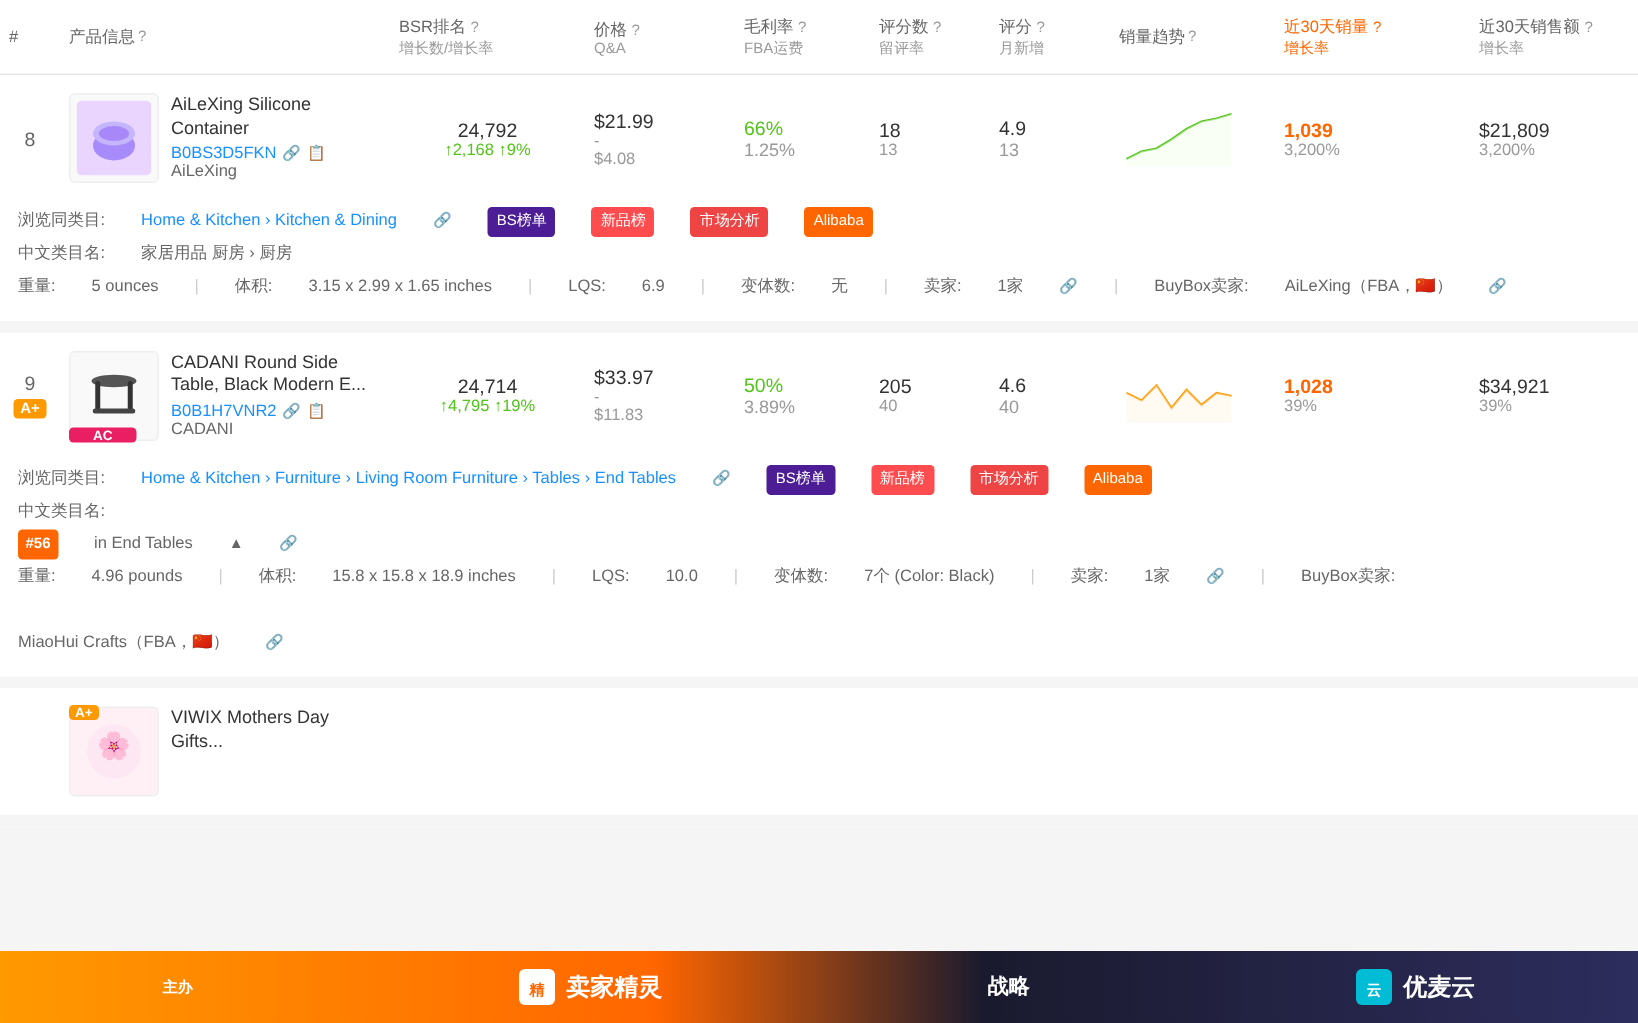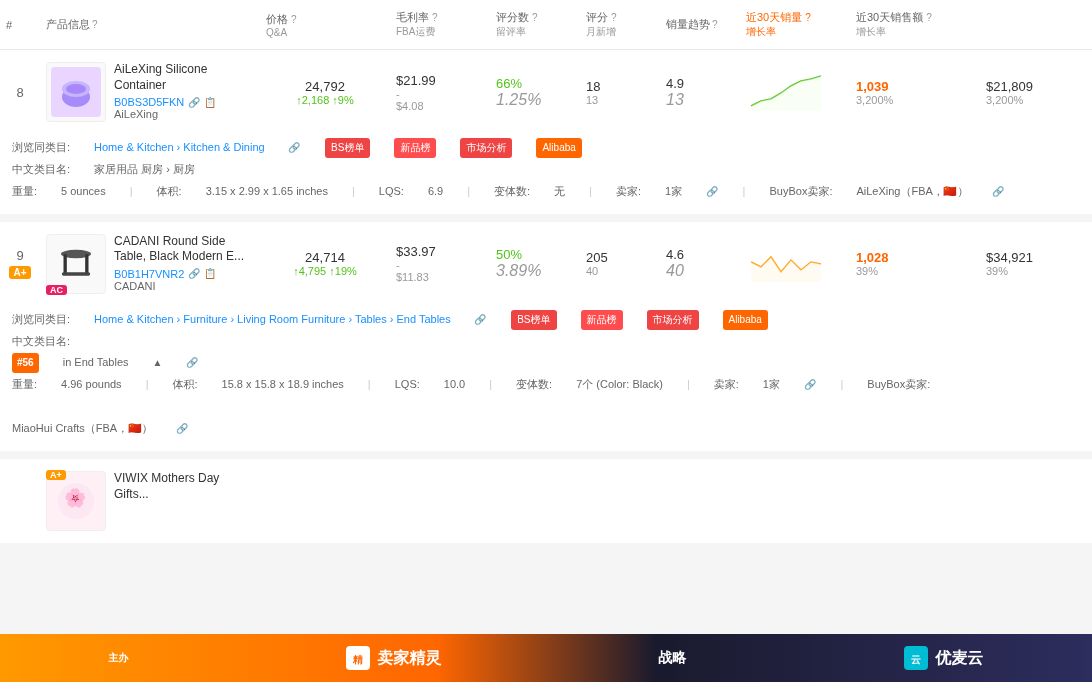--- a/index.html
+++ b/index.html
@@ -72,21 +72,21 @@
     .bsr-main { font-size: 13px; color: #333; font-weight: 500; }
     .bsr-change { color: #ff4d4f; font-size: 11px; }
     .bsr-change.up { color: #52c41a; }
 
     
     .price-main { font-size: 13px; color: #333; font-weight: 500; }
     .price-sub { color: #999; font-size: 11px; }
 
     
     .rate-main { font-size: 13px; color: #52c41a; font-weight: 500; }
-    .rate-sub { color: #999; font-size: 16px; font-style: italic; }
+    .rate-sub { color: #999; font-size: 12px; }
 
     
     .review-main { font-size: 13px; color: #333; font-weight: 500; }
     .review-sub { color: #999; font-size: 11px; }
 
     
     .star-main { font-size: 13px; color: #333; font-weight: 500; }
 
     
     .trend-cell { padding: 0 6px; }
@@ -104,21 +104,21 @@
       padding: 4px 12px 10px 12px;
       font-size: 11px;
       color: #666;
       line-height: 1.8;
     }
     .detail-line { margin-bottom: 2px; display: flex; flex-wrap: wrap; gap: 24px; align-items: center; }
     .detail-link { color: #1890ff; cursor: pointer; }
 
     
     .tag { display: inline-block; padding: 1px 6px; border-radius: 3px; font-size: 10px; font-weight: 500; }
-    .tag-bs { background: #ef4444; color: #fff; }
+    .tag-bs { background: #4c1d95; color: #fff; }
     .tag-new { background: #ff4d4f; color: #fff; }
     .tag-market { background: #ef4444; color: #fff; }
     .tag-alibaba { background: #ff6600; color: #fff; }
 
     
     .bottom-banner {
       position: fixed;
       bottom: 0;
       left: 0;
       width: 100%;
@@ -150,20 +150,27 @@
 
 <div class="table-container">
 
   <div class="table-header">
     <div class="header-cell">
       <span>#</span>
     </div>
     <div class="header-cell">
       <span>产品信息</span>
       <span class="help">?</span>
+    </div>
+    <div class="header-cell">
+      <div>
+        <span>BSR排名</span>
+        <span class="help">?</span>
+        <span class="sub-label">增长数/增长率</span>
+      </div>
     </div>
     <div class="header-cell">
       <div>
         <span>价格</span>
         <span class="help">?</span>
         <span class="sub-label">Q&amp;A</span>
       </div>
     </div>
     <div class="header-cell">
       <div>
@@ -343,21 +350,21 @@
                 <ellipse cx="25" cy="18" rx="18" ry="5" fill="#555"></ellipse>
 
                 <rect x="10" y="18" width="4" height="25" rx="2" fill="#333"></rect>
 
                 <rect x="36" y="18" width="4" height="25" rx="2" fill="#333"></rect>
 
                 <rect x="8" y="40" width="34" height="4" rx="2" fill="#444"></rect>
               </svg>
             </div>
             <div style="position:absolute;bottom:-2px;left:0;">
-              <span class="badge badge-ac" style="font-size:9px;padding:0px 4px;">AC</span>
+              <span class="badge badge-ac" style="font-size:9px;padding:0px 16px;">AC</span>
             </div>
           </div>
           <div class="product-info">
             <div class="product-name">CADANI Round Side Table, Black Modern E...</div>
             <div style="display:flex;gap:4px;align-items:center;">
               <span class="product-asin">B0B1H7VNR2</span>
               <span style="color:#1890ff;font-size:10px;">🔗</span>
               <span style="color:#999;font-size:10px;">📋</span>
             </div>
             <div class="product-brand">CADANI</div>

